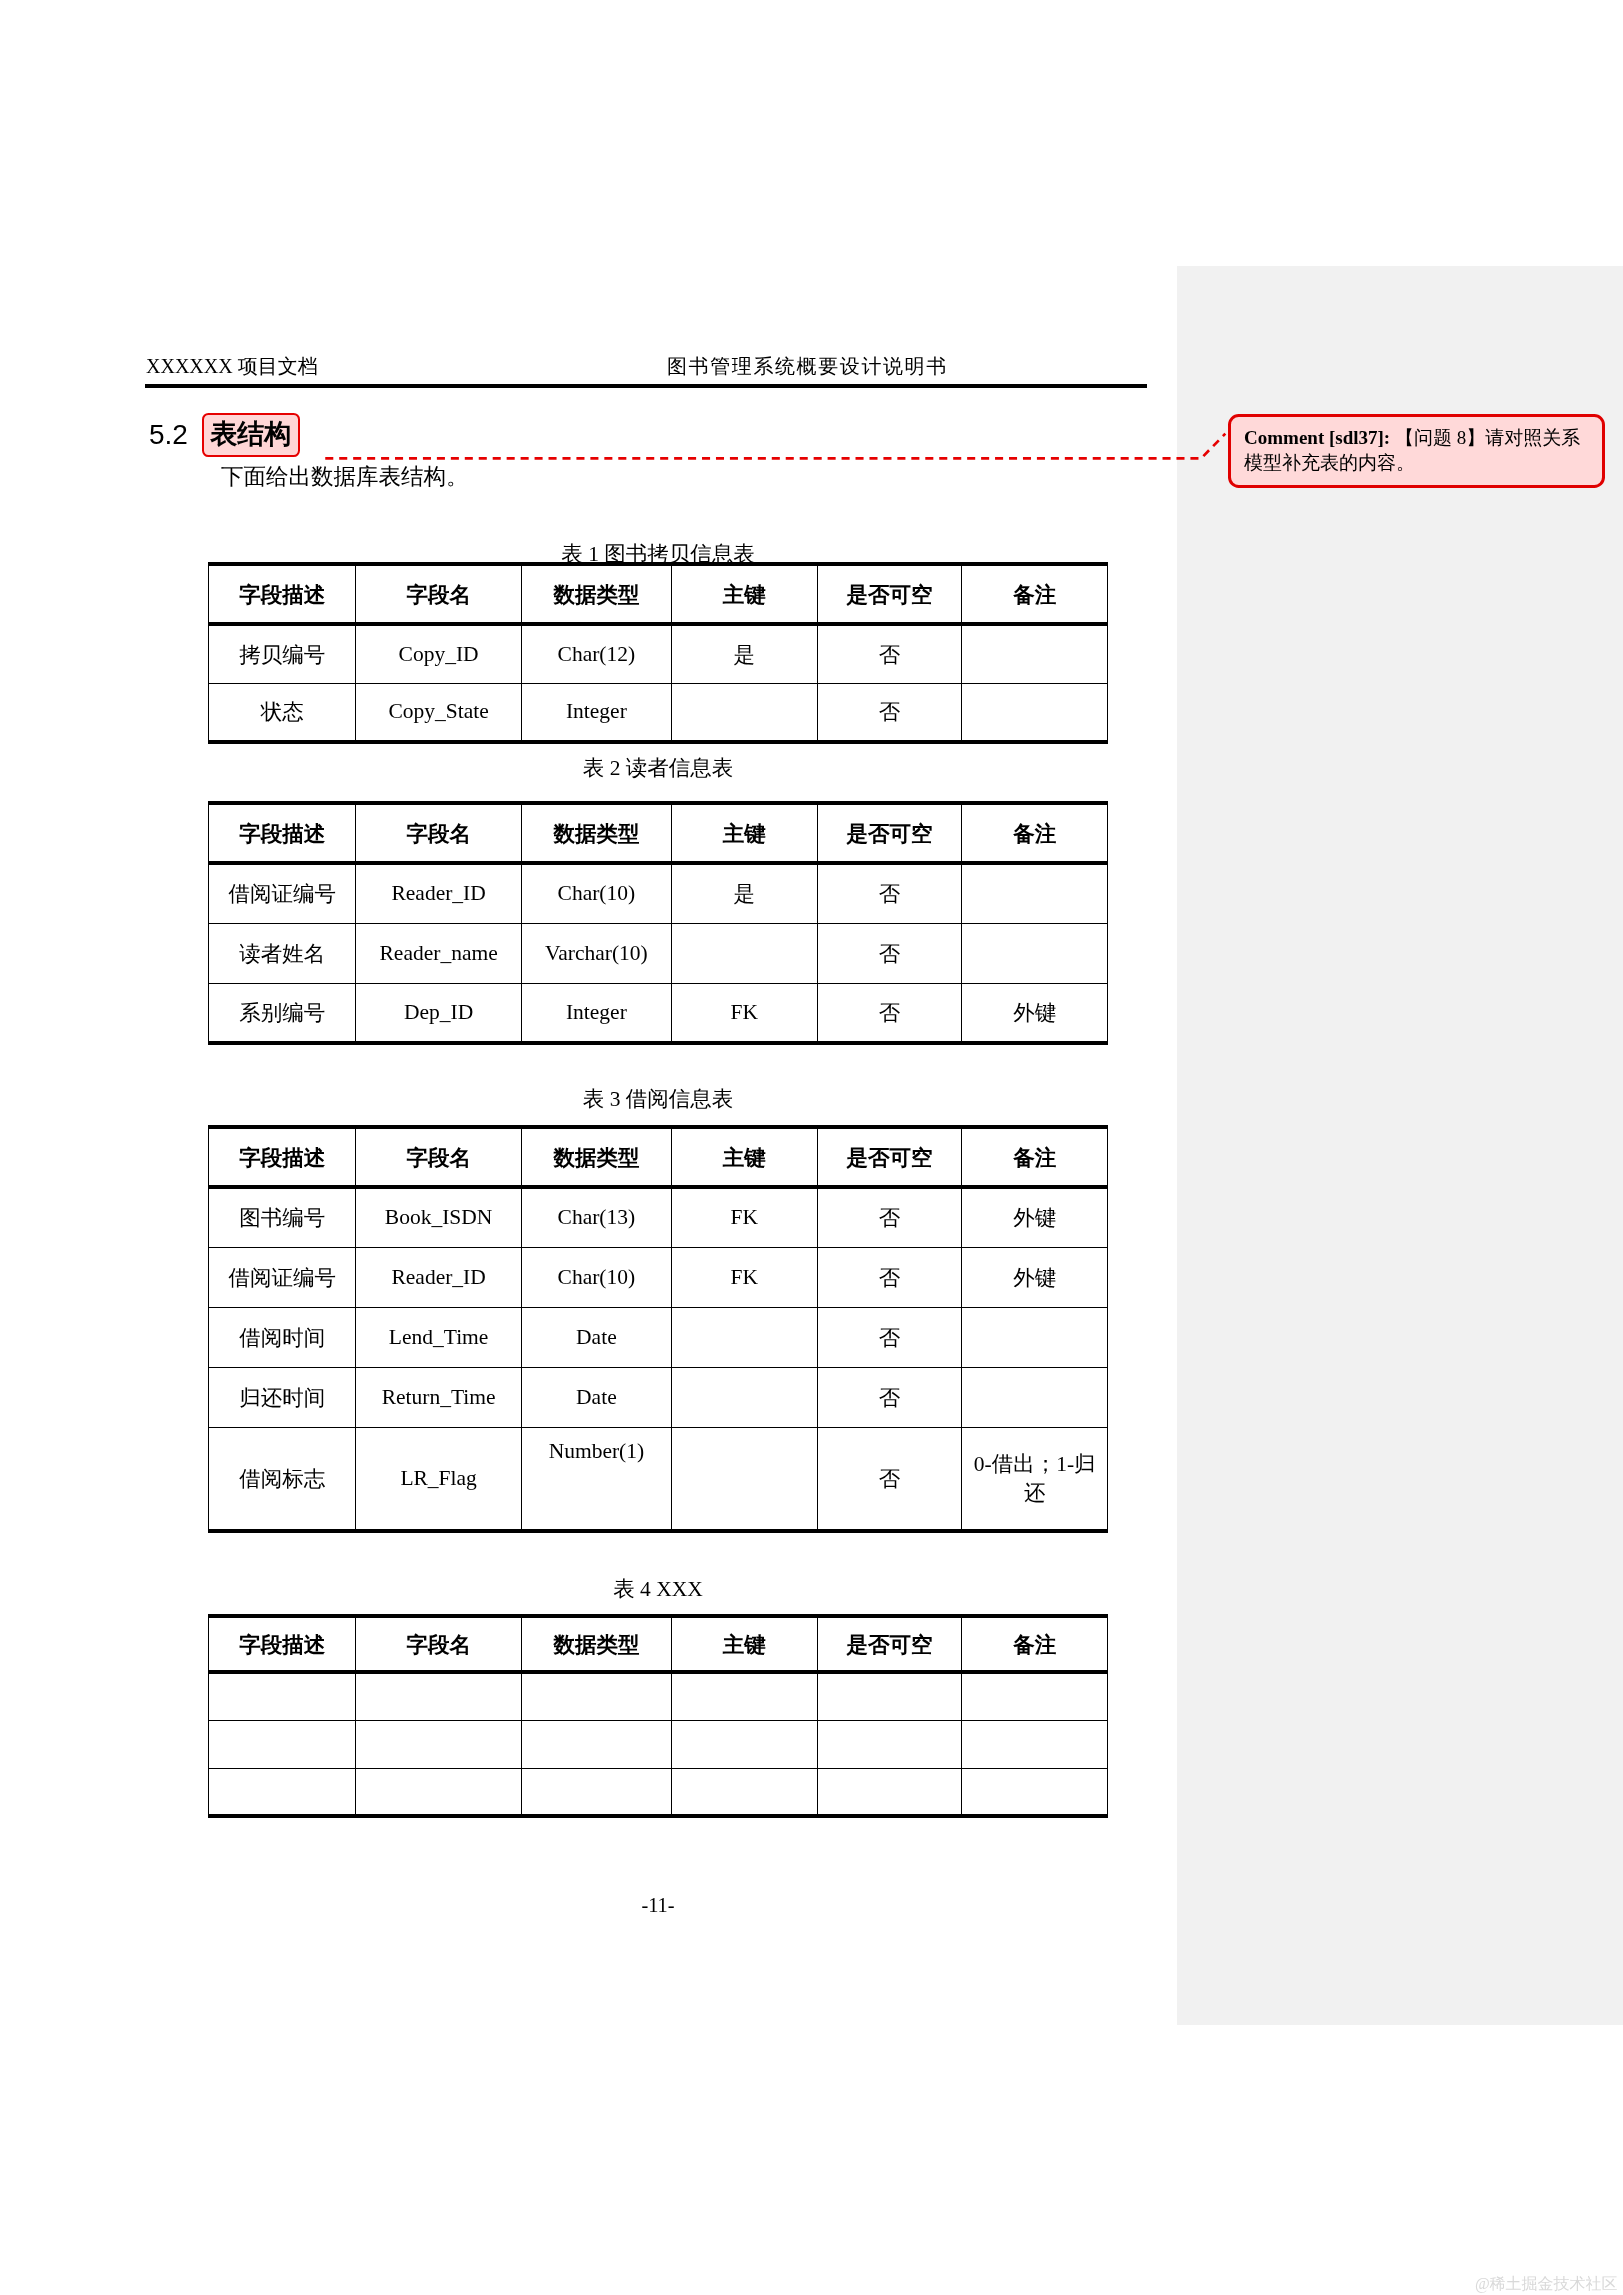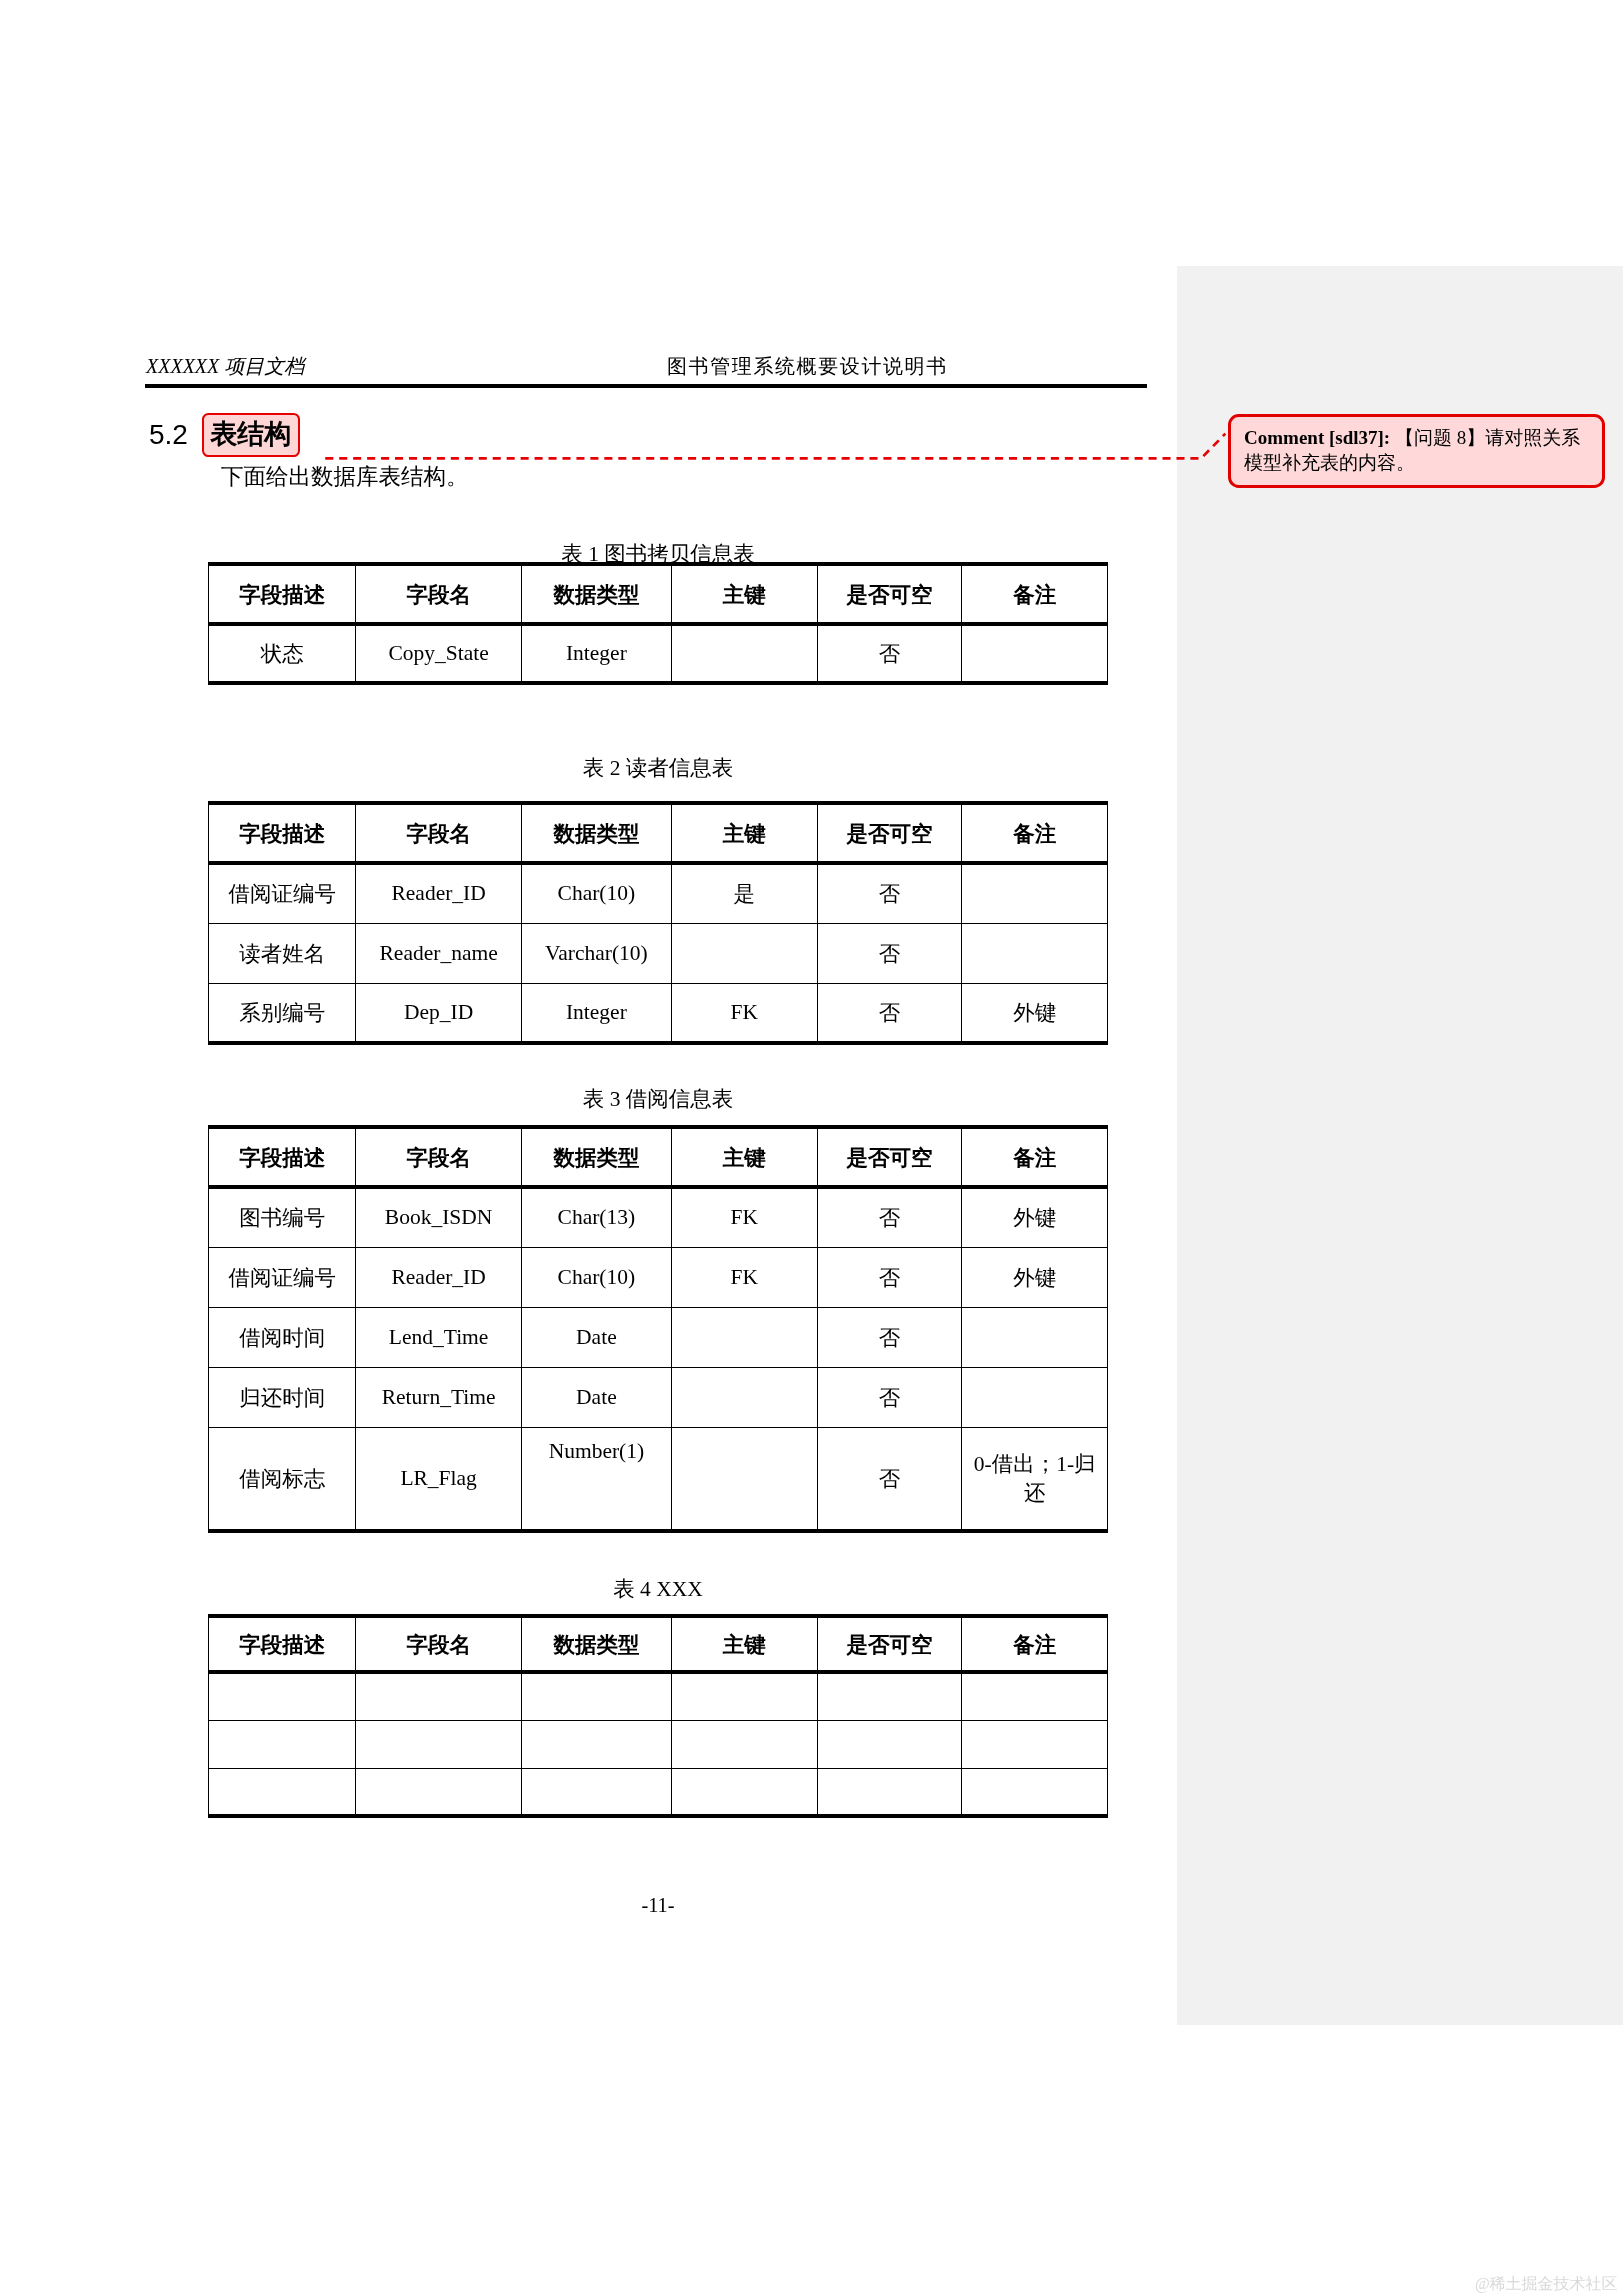--- a/index.html
+++ b/index.html
@@ -6,21 +6,21 @@
   body{
     width:1623px;height:2295px;position:relative;background:#ffffff;
     font-family:"Liberation Serif","DejaVu Serif",serif;color:#000;
   }
   .page{position:absolute;inset:0;}
 
   
   .side-panel{position:absolute;left:1177px;top:266px;width:447px;height:1759px;background:#f1f1f1;}
 
   
-  .header-left{position:absolute;left:146px;top:353px;font-size:20px;white-space:nowrap;font-style:italic;}
+  .header-left{position:absolute;left:146px;top:353px;font-size:20px;white-space:nowrap;}
   .header-right{position:absolute;left:667px;top:353px;font-size:20px;letter-spacing:1.6px;white-space:nowrap;}
   .header-rule{position:absolute;left:145px;top:384px;width:1002px;height:3.8px;background:#000;}
 
   
   .section{position:absolute;left:149px;top:413px;display:flex;align-items:center;}
   .section-number{font-family:"Liberation Sans","DejaVu Sans",sans-serif;font-weight:400;font-size:28px;}
   .highlight{
     margin-left:14px;background:#ffd6d6;border:2.1px solid #e60000;border-radius:6.4px;
     padding:1.1px 6.4px 3.2px 6.4px;
     font-family:"Liberation Sans","DejaVu Sans",sans-serif;font-weight:700;font-size:27px;
@@ -106,20 +106,28 @@
             <th>字段描述</th>
             <th>字段名</th>
             <th>数据类型</th>
             <th>主键</th>
             <th>是否可空</th>
             <th>备注</th>
           </tr>
         </thead>
         <tbody>
           <tr>
+            <td>拷贝编号</td>
+            <td>Copy_ID</td>
+            <td>Char(12)</td>
+            <td>是</td>
+            <td>否</td>
+            <td></td>
+          </tr>
+          <tr>
             <td>状态</td>
             <td>Copy_State</td>
             <td>Integer</td>
             <td></td>
             <td>否</td>
             <td></td>
           </tr>
         </tbody>
       </table>
     </div>

